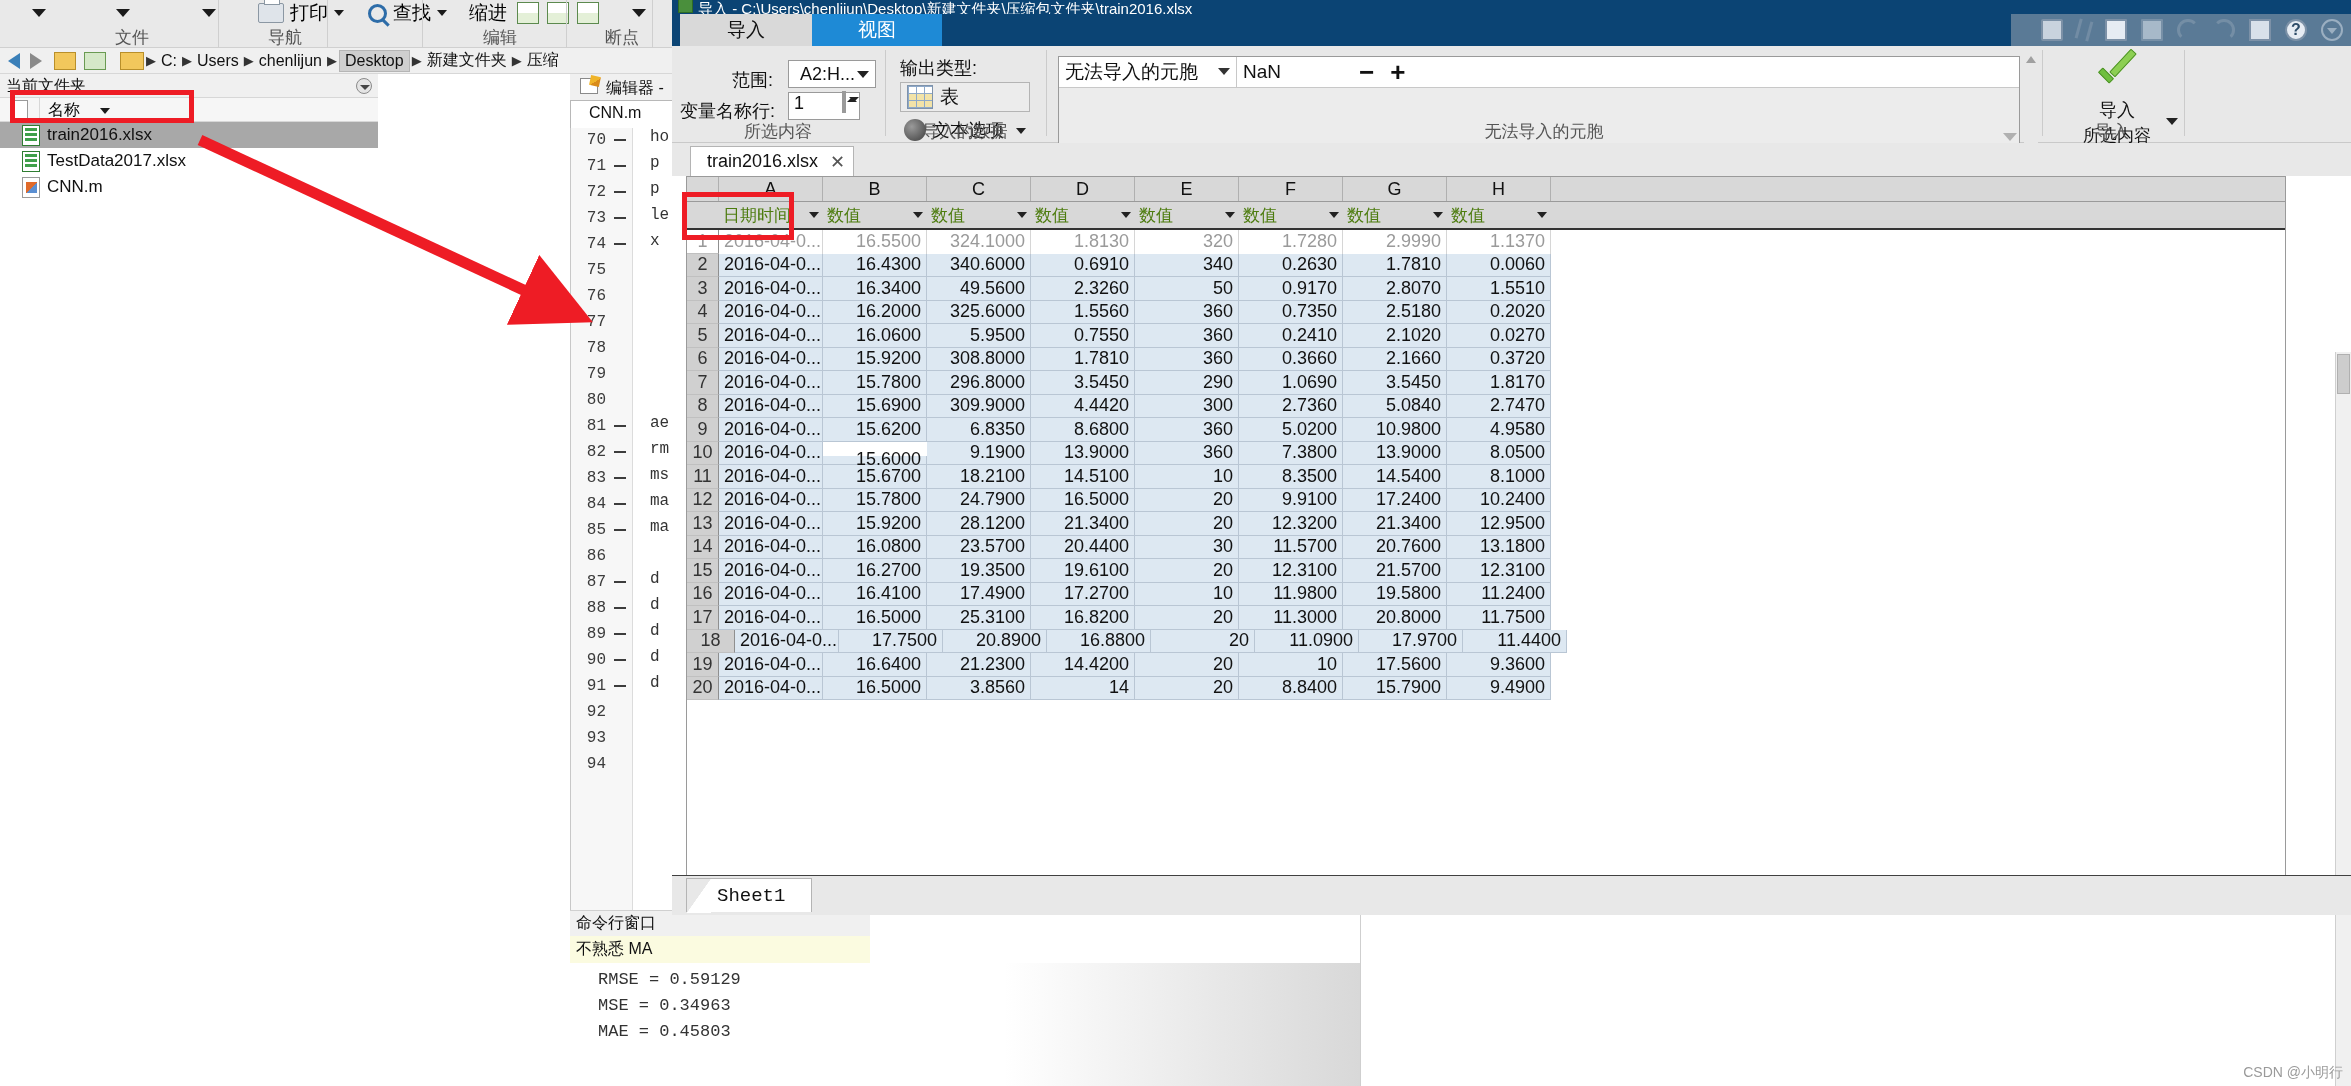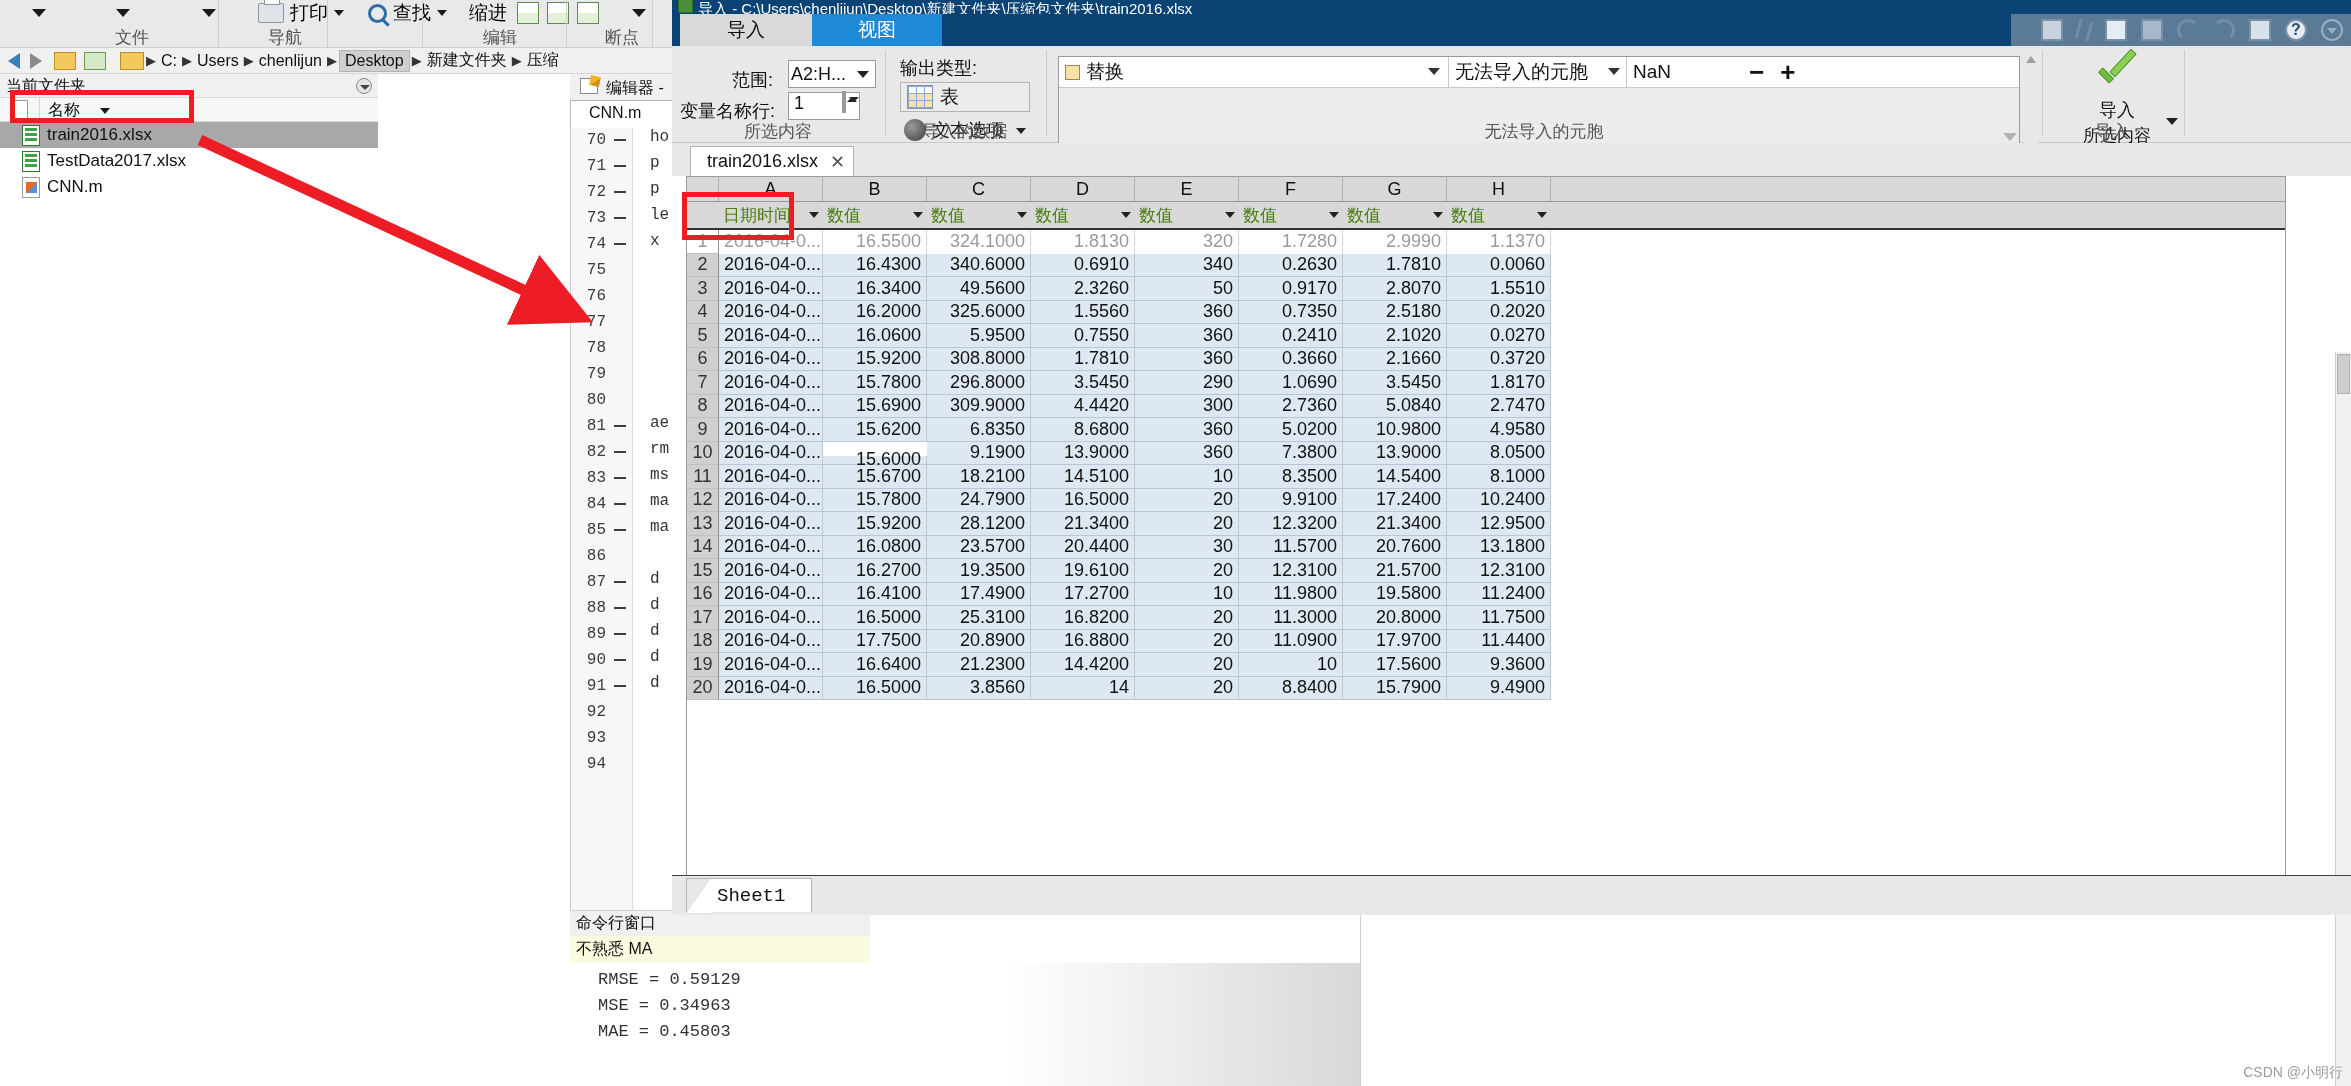--- a/index.html
+++ b/index.html
@@ -163,21 +163,21 @@
     position: absolute; left: 0; top: 46px; width: 1679px; height: 97px;
     background: #e8e8e8; border-bottom: 1px solid #c9c9c9;
   }
   .grp-sep { position: absolute; top: 4px; width: 1px; height: 86px; background: #cbcbcb; }
   .grp-label { position: absolute; top: 74px; font-size: 17px; color: #555;
     text-align: center; }
 
   .lbl { position: absolute; font-size: 18px; color: #111; }
   .combo {
     position: absolute; background: #ffffff; border: 1px solid #9a9a9a;
-    display: flex; align-items: center; font-size: 18px; color: #111; padding-left: 2px;
+    display: flex; align-items: center; font-size: 18px; color: #111; padding-left: 11px;
   }
   .combo .cbtri { position: absolute; right: 6px; top: 50%; margin-top: -3px;
     width:0;height:0;border-left:6px solid transparent;border-right:6px solid transparent;
     border-top:7px solid #222; }
   .spin {
     position: absolute; background: #ffffff; border: 1px solid #9a9a9a;
     font-size: 18px; color: #111; padding-left: 5px;
   }
   .spin-btns { position:absolute; right:-1px; top:-1px; width:18px; height:30px; }
   .spin-b { width:18px; height:15px; background:#ececec; border:1px solid #9a9a9a;
@@ -600,25 +600,20 @@
       <div class="btn-out" style="left:228px; top:70px; width:130px; height:28px; border:none; background:transparent;">
         <span class="textopt-ico"></span>
         <span style="font-size:18px">文本选项</span>
         <span style="position:absolute;right:4px;top:12px;width:0;height:0;border-left:5px solid transparent;border-right:5px solid transparent;border-top:6px solid #222"></span>
       </div>
       <span class="grp-label" style="left:213px; width:160px;">导入的数据</span>
       <div class="grp-sep" style="left:374px"></div>
 
       <div class="nanbox" style="left:386px; top:10px; width:962px; height:88px;">
         <div class="nanrow">
-          <div class="nan-seg" style="width:390px;">
-            <span class="chk-sq"></span>
-            <span>替换</span>
-            <span style="position:absolute;right:8px;top:11px;width:0;height:0;border-left:6px solid transparent;border-right:6px solid transparent;border-top:7px solid #333"></span>
-          </div>
           <div class="nan-seg" style="width:178px;">
             <span>无法导入的元胞</span>
             <span style="position:absolute;right:6px;top:11px;width:0;height:0;border-left:6px solid transparent;border-right:6px solid transparent;border-top:7px solid #333"></span>
           </div>
           <div class="nan-seg" style="width:110px;border-right:none;">
             <span>NaN</span>
           </div>
           <div style="display:flex;align-items:center;gap:16px;margin-left:12px;height:30px;">
             <span class="pmbtn">−</span>
             <span class="pmbtn">+</span>
@@ -880,21 +875,21 @@
               <div class="dcell first" style="width: 104px;">2016-04-0...</div>
               <div class="dcell" style="width: 104px;">16.5000</div>
               <div class="dcell" style="width: 104px;">25.3100</div>
               <div class="dcell" style="width: 104px;">16.8200</div>
               <div class="dcell" style="width: 104px;">20</div>
               <div class="dcell" style="width: 104px;">11.3000</div>
               <div class="dcell" style="width: 104px;">20.8000</div>
               <div class="dcell" style="width: 104px;">11.7500</div>
             </div>
             <div class="drow">
-              <div class="dnum" style="width: 32px;">18</div>
+              <div class="dnum" style="width: 48px;">18</div>
               <div class="dcell first" style="width: 104px;">2016-04-0...</div>
               <div class="dcell" style="width: 104px;">17.7500</div>
               <div class="dcell" style="width: 104px;">20.8900</div>
               <div class="dcell" style="width: 104px;">16.8800</div>
               <div class="dcell" style="width: 104px;">20</div>
               <div class="dcell" style="width: 104px;">11.0900</div>
               <div class="dcell" style="width: 104px;">17.9700</div>
               <div class="dcell" style="width: 104px;">11.4400</div>
             </div>
             <div class="drow">

